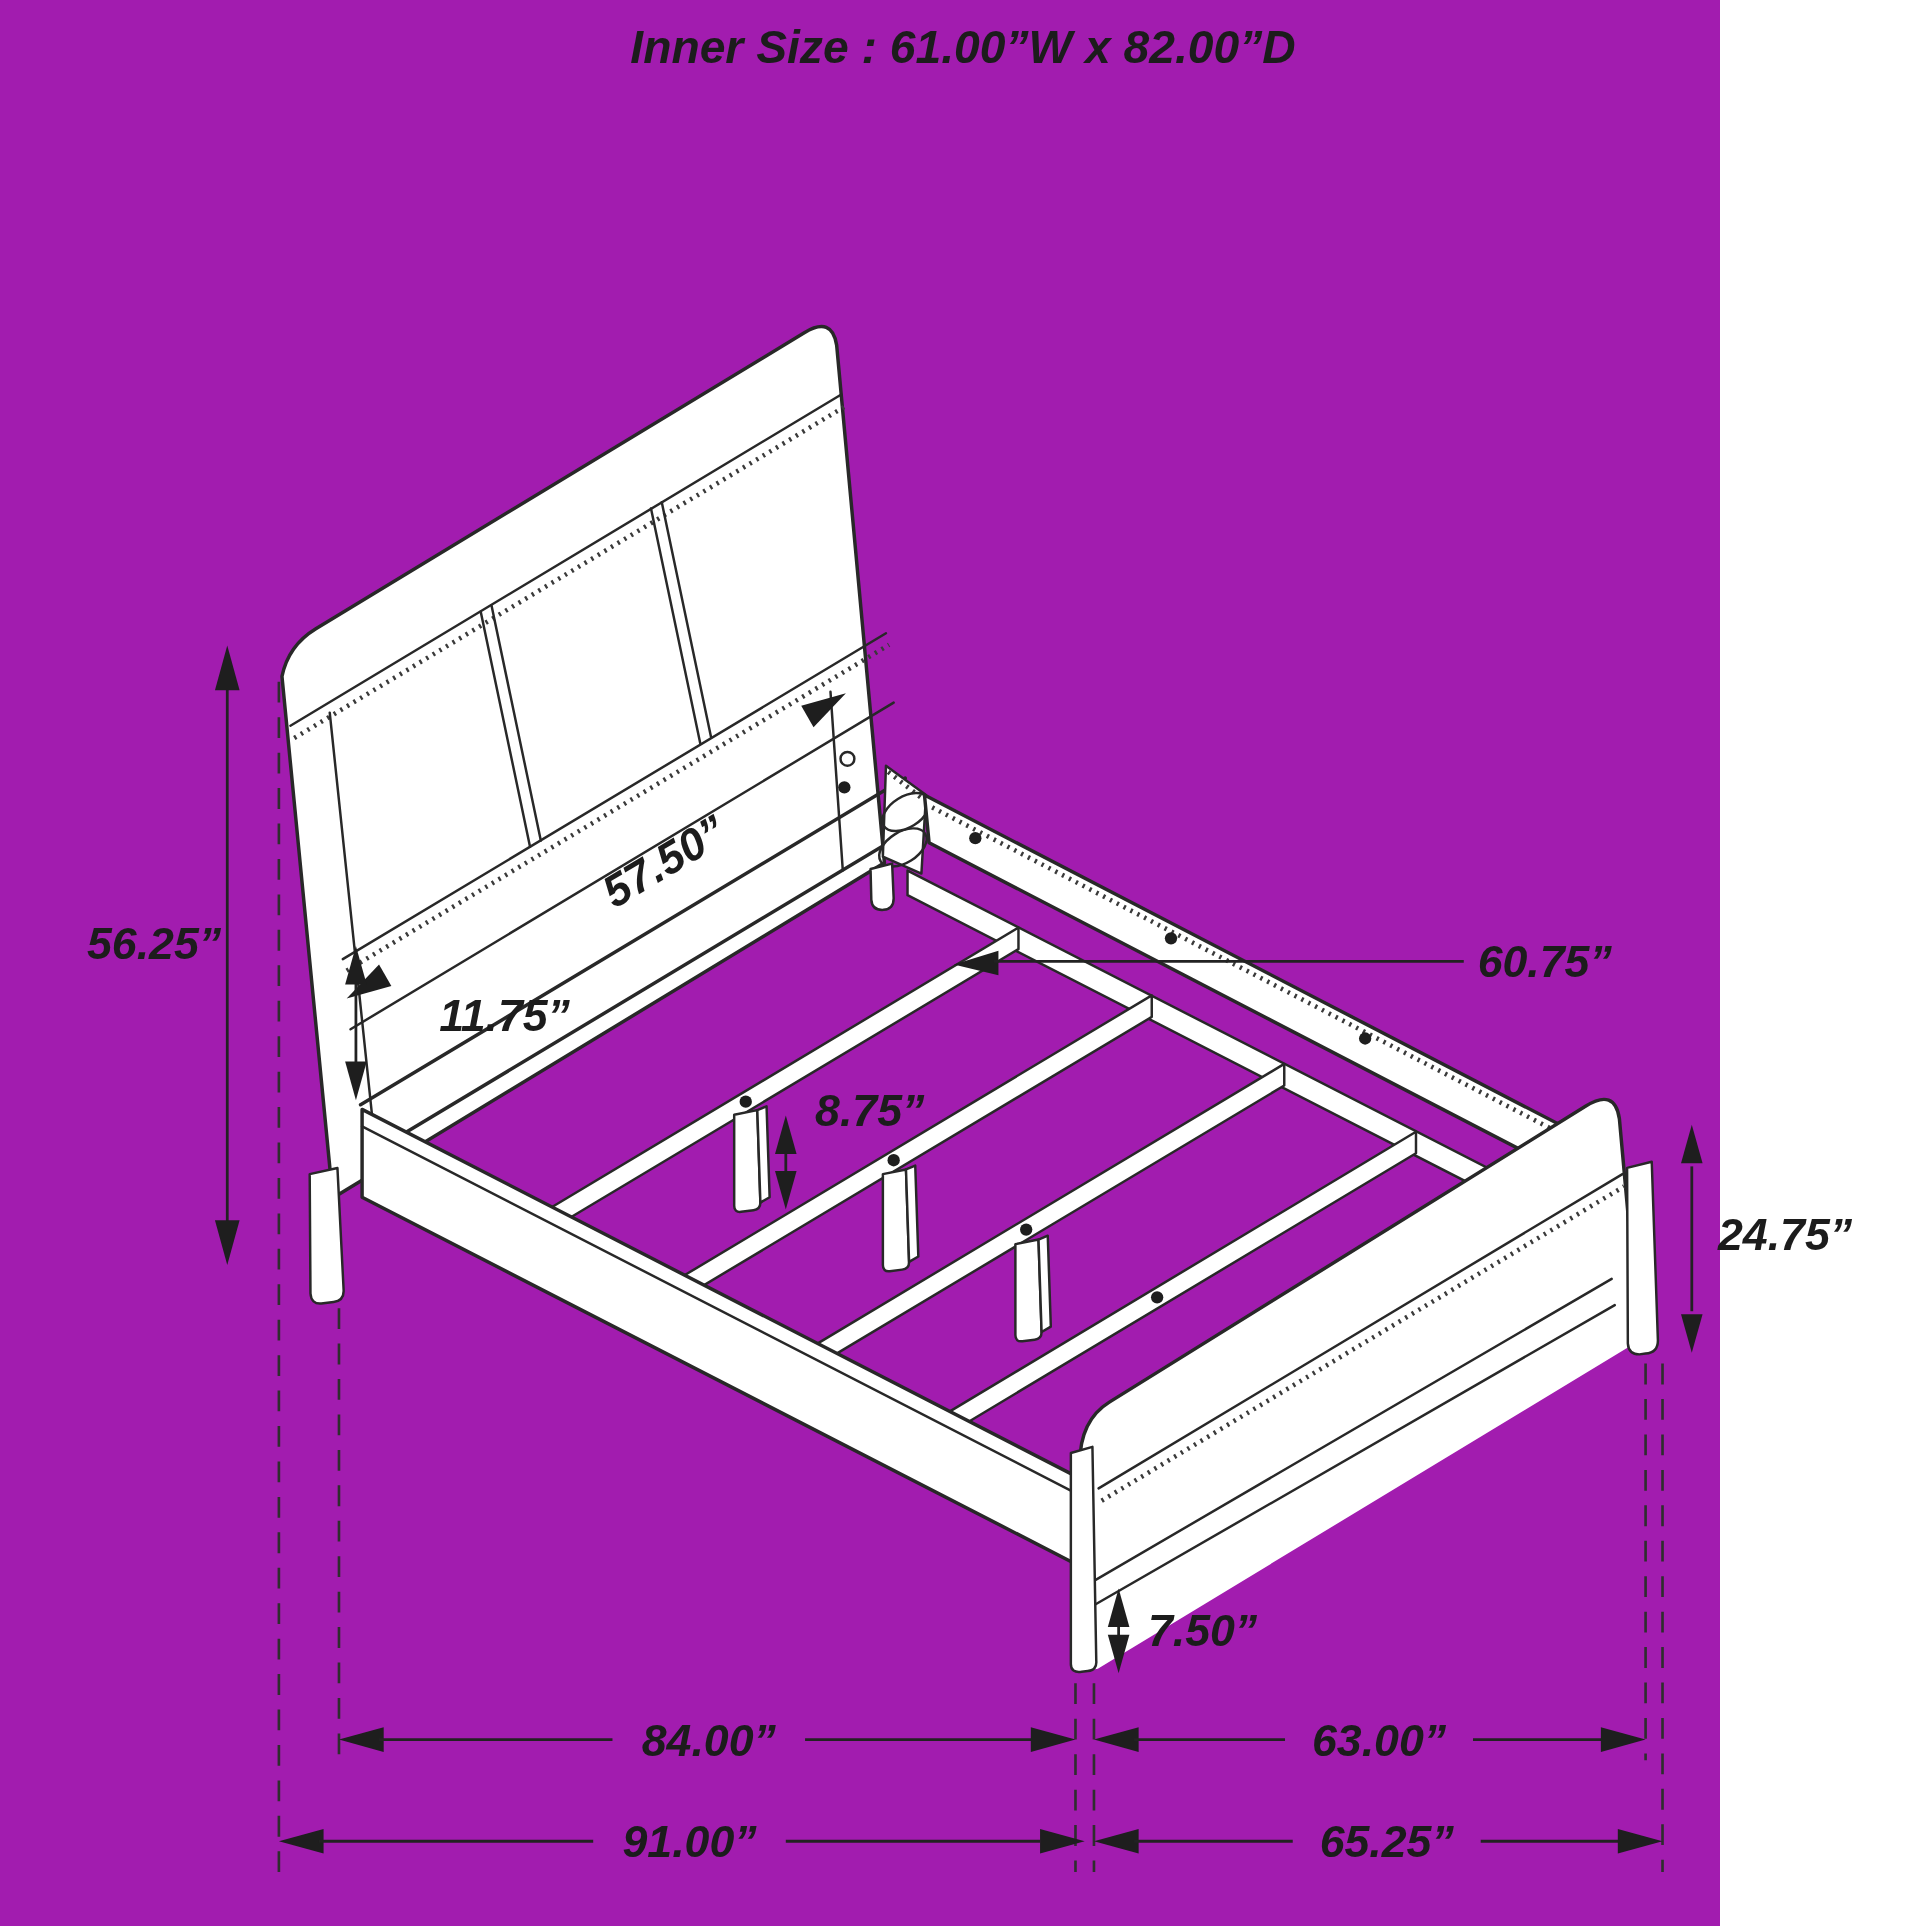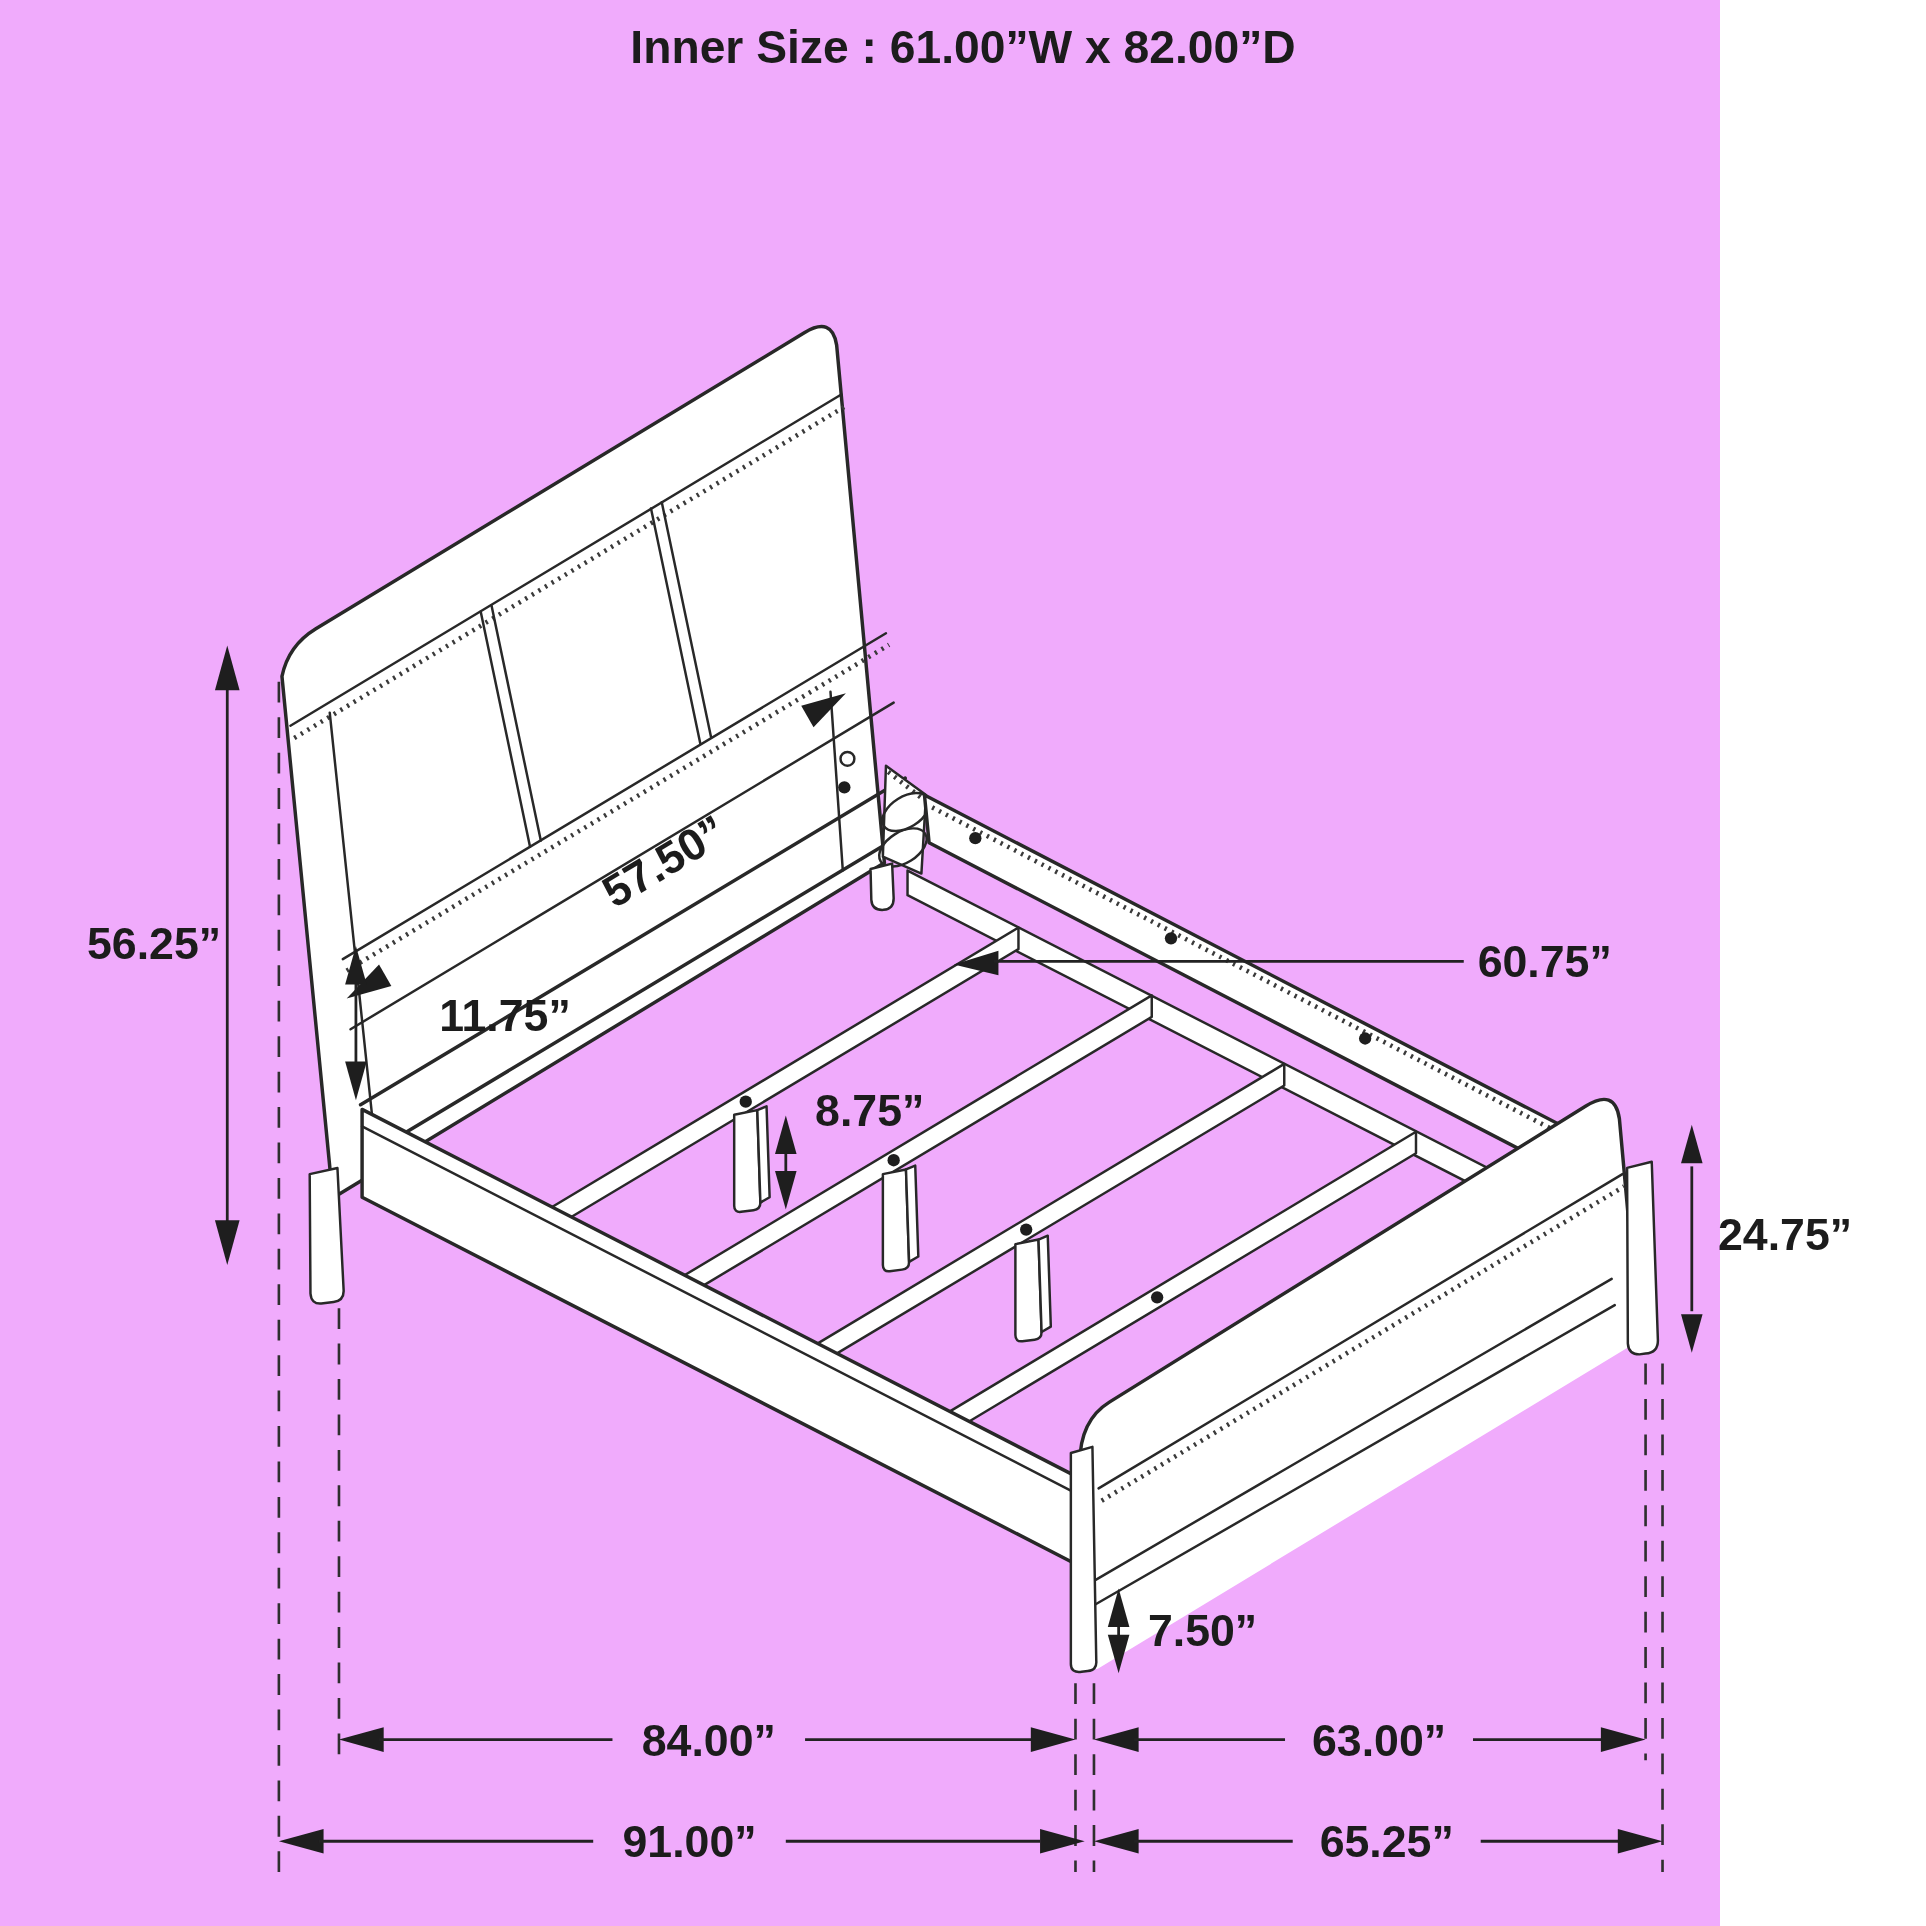--- a/index.html
+++ b/index.html
@@ -1,17 +1,17 @@
 <!DOCTYPE html>
 <html style="font-size:12.3px"><head>
 <meta charset="utf-8">
 <style>
   html,body{margin:0;padding:0;background:#ffffff;}
   body{font-family:"Liberation Sans", sans-serif;}
-  .stage{width:1720px;height:1926px;position:relative;background:#f0abfc;}
+  .stage{width:1720px;height:1926px;position:relative;background:#a21caf;font-style:italic;}
   svg{display:block;}
   .dim-text{font-family:"Liberation Sans", sans-serif;font-weight:700;fill:#1c1c1c;}
   .ln{stroke:#282828;stroke-width:4.5;fill:none;stroke-linecap:round;stroke-linejoin:round;}
   .lnthin{stroke:#282828;stroke-width:3.2;fill:none;stroke-linecap:round;stroke-linejoin:round;}
   .wh{fill:#ffffff;stroke:#282828;stroke-width:4.5;stroke-linejoin:round;}
   .whthin{fill:#ffffff;stroke:#282828;stroke-width:3.2;stroke-linejoin:round;}
   .tick{stroke:#3a3a3a;stroke-width:6;fill:none;stroke-dasharray:3 7;}
   .dash{stroke:#2e2e2e;stroke-width:3.4;fill:none;stroke-dasharray:27 19;}
   .dimline{stroke:#222;stroke-width:3.6;fill:none;}
   .ah{fill:#1e1e1e;stroke:none;}

